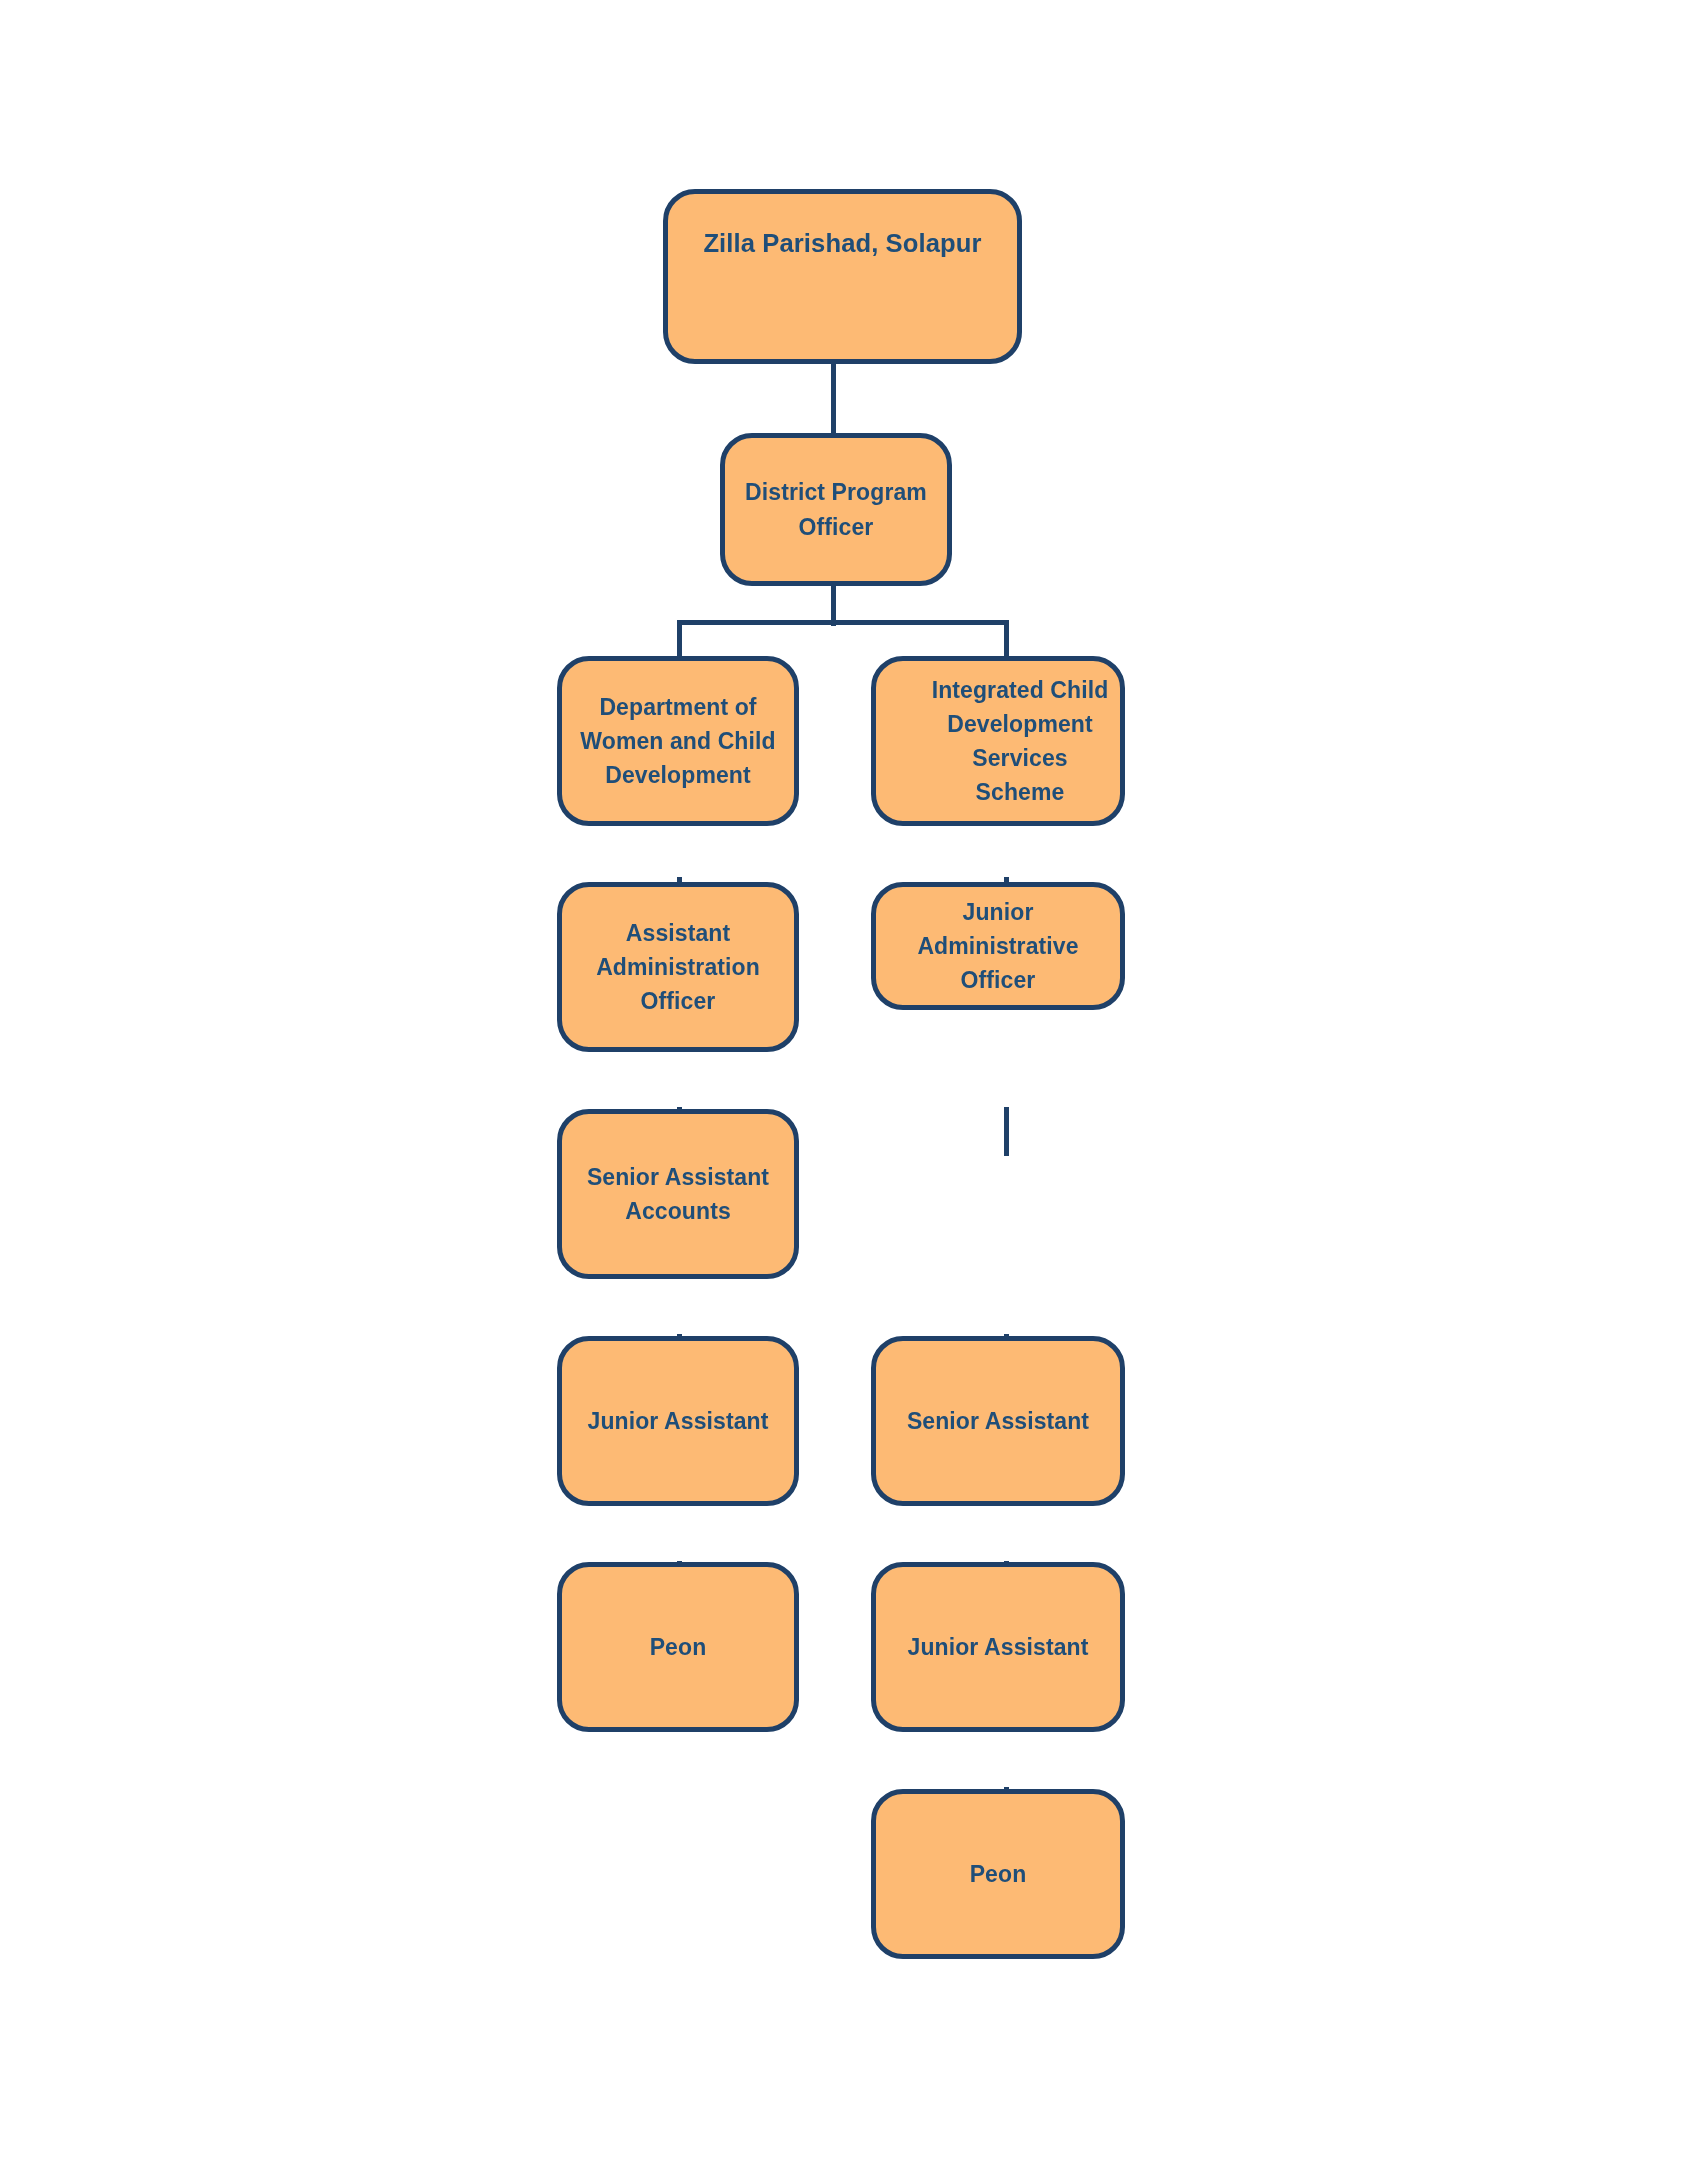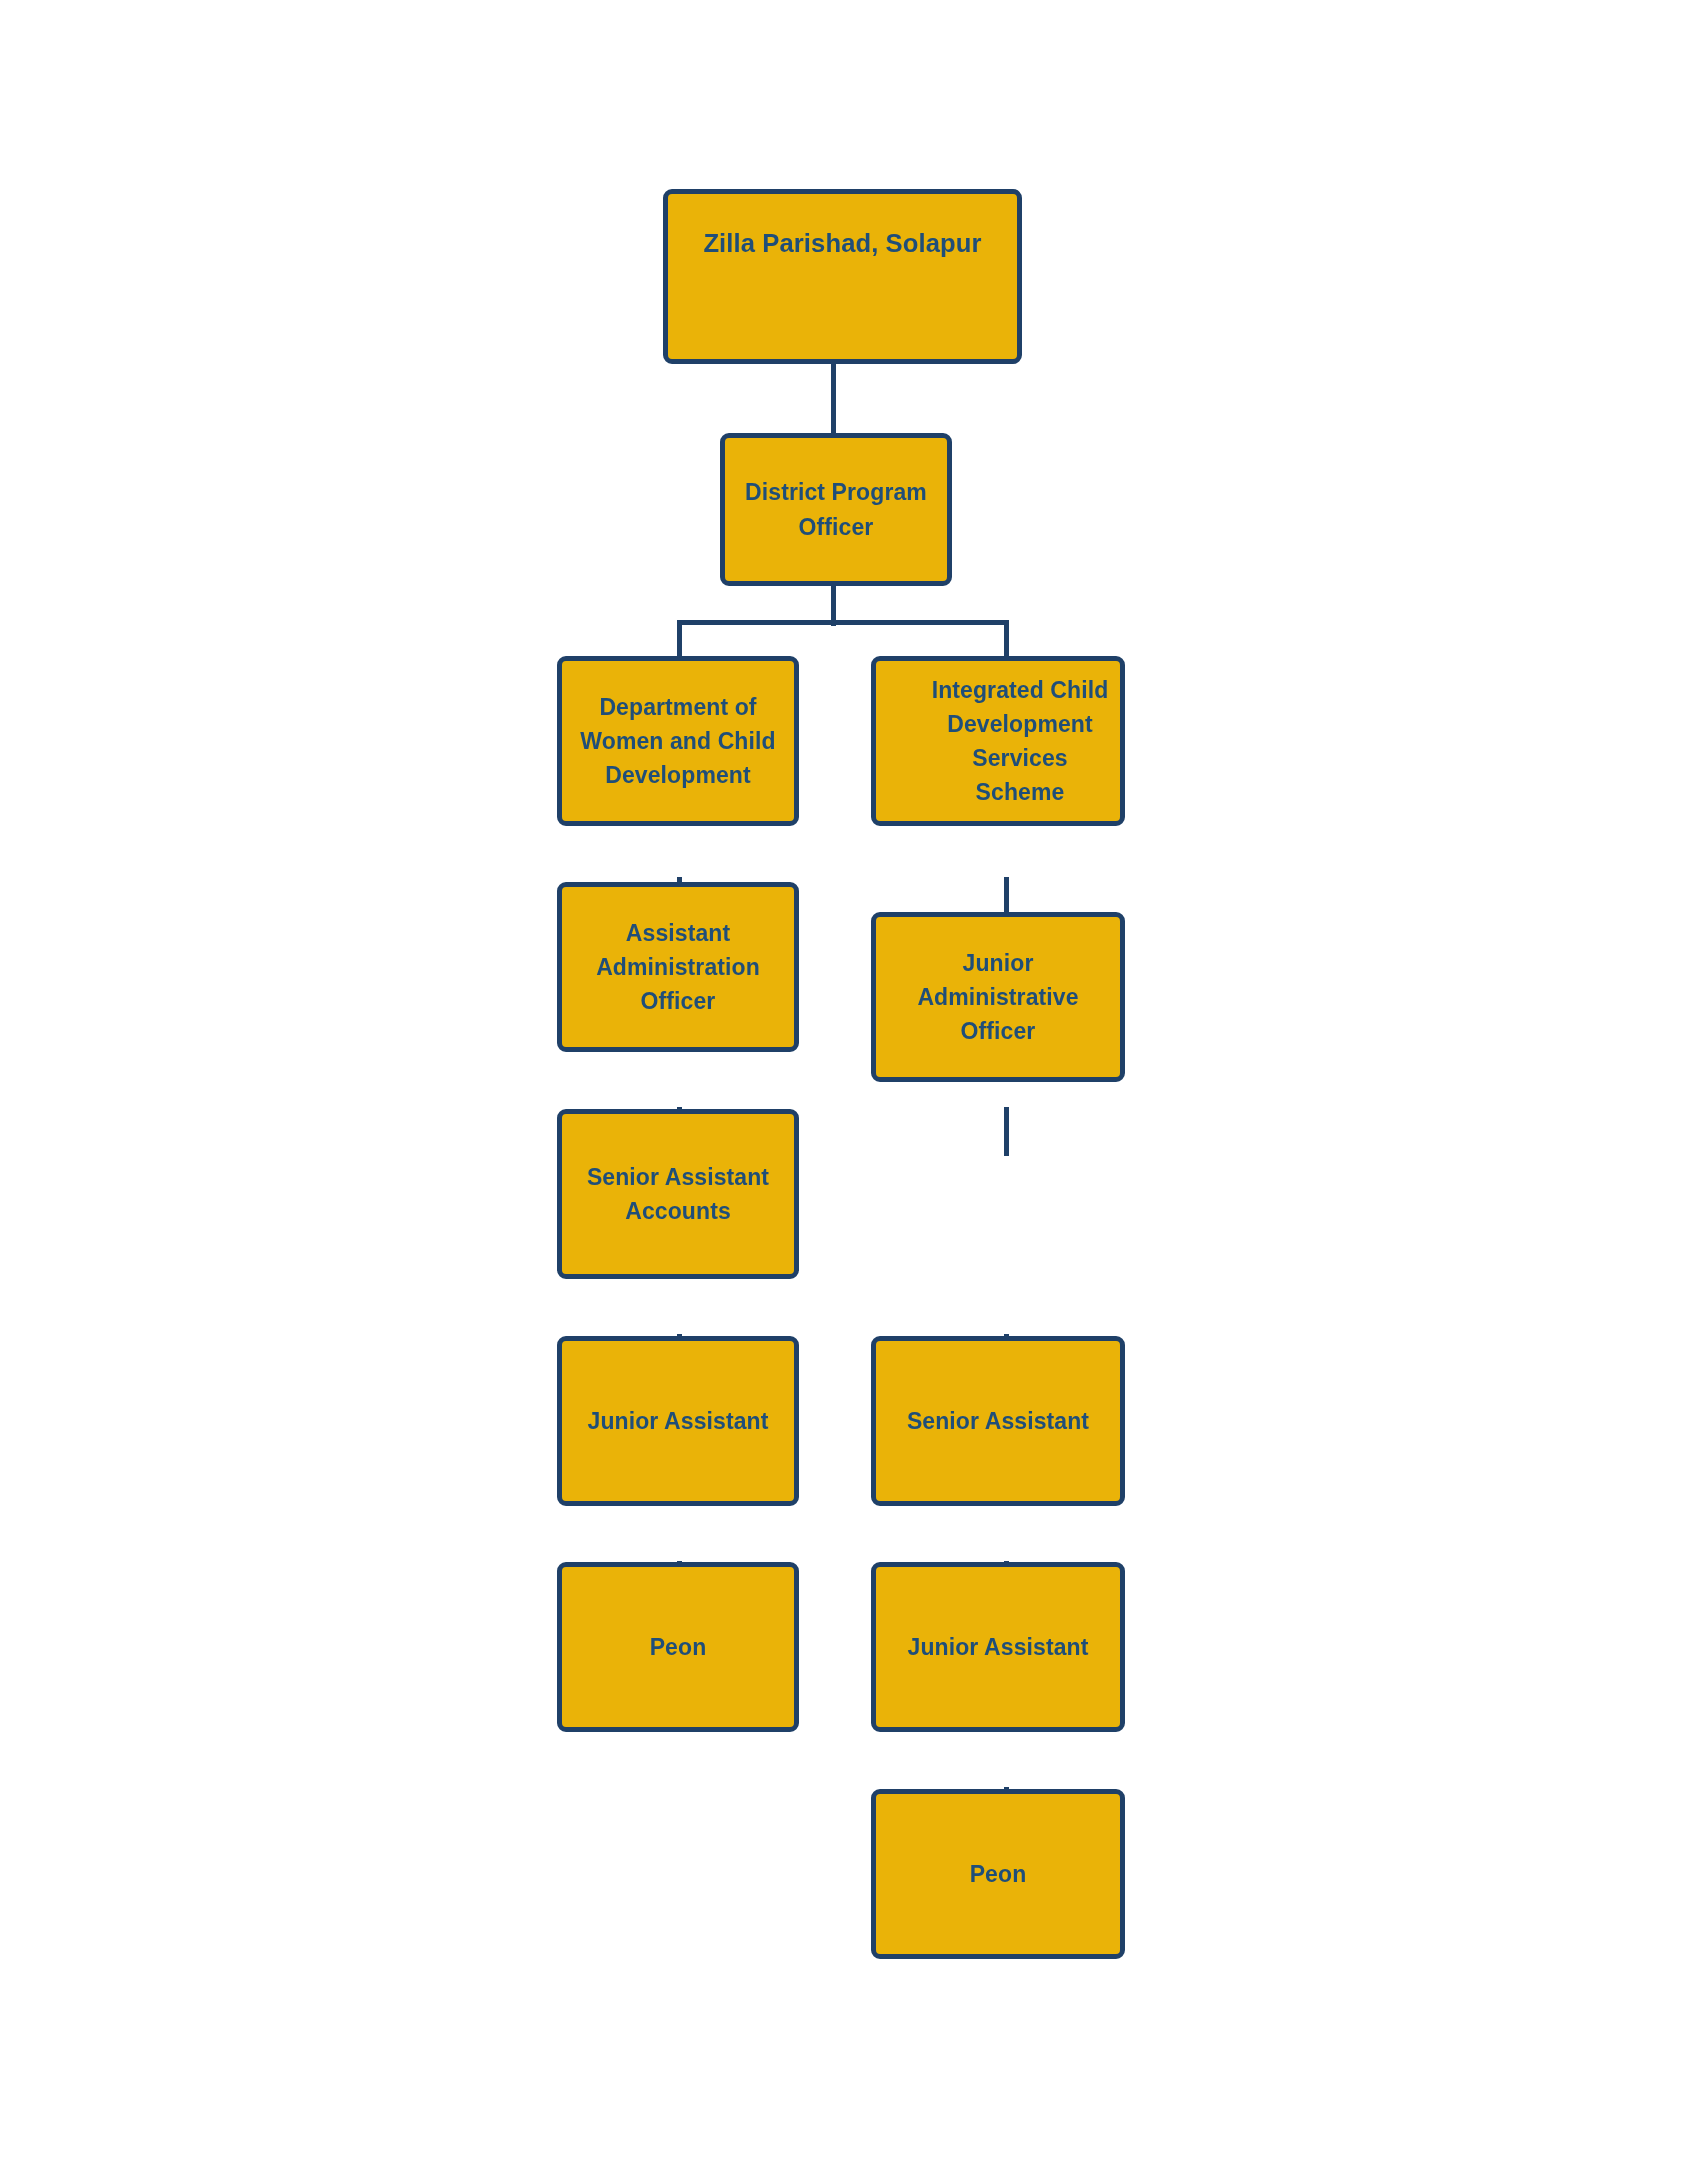--- a/index.html
+++ b/index.html
@@ -30,22 +30,22 @@
     background: #1F4068;
   }
   .connector.v { width: 5.1px; }
   .connector.h { height: 5.1px; }
 
   
   .node {
     position: absolute;
     box-sizing: border-box;
     border: 5.1px solid #1F4068;
-    border-radius: 9px;
-    background: #eab308;
+    border-radius: 32px;
+    background: #fdba74;
     display: flex;
     align-items: center;
     justify-content: center;
     text-align: center;
     z-index: 5;
   }
   .node .node-label {
     color: #1F4E79;
     font-weight: bold;
     line-height: 1.48;
@@ -124,21 +124,21 @@
   <div class="node staff" style="left:557px; top:1562px; width:242px; height:170px;">
     <span class="node-label">Peon</span>
   </div>
 
   <div class="node branch" style="left:871px; top:656px; width:254px; height:170px;padding-left:44px;">
     <span class="node-label">Integrated Child
 Development
 Services Scheme</span>
   </div>
 
-  <div class="node staff" style="left:871px; top:912px; width:254px; height:170px;">
+  <div class="node staff" style="left:871px; top:882px; width:254px; height:128px;">
     <span class="node-label">Junior
 Administrative
 Officer</span>
   </div>
 
 
   <div class="node staff" style="left:871px; top:1336px; width:254px; height:170px;">
     <span class="node-label">Senior Assistant</span>
   </div>
 

